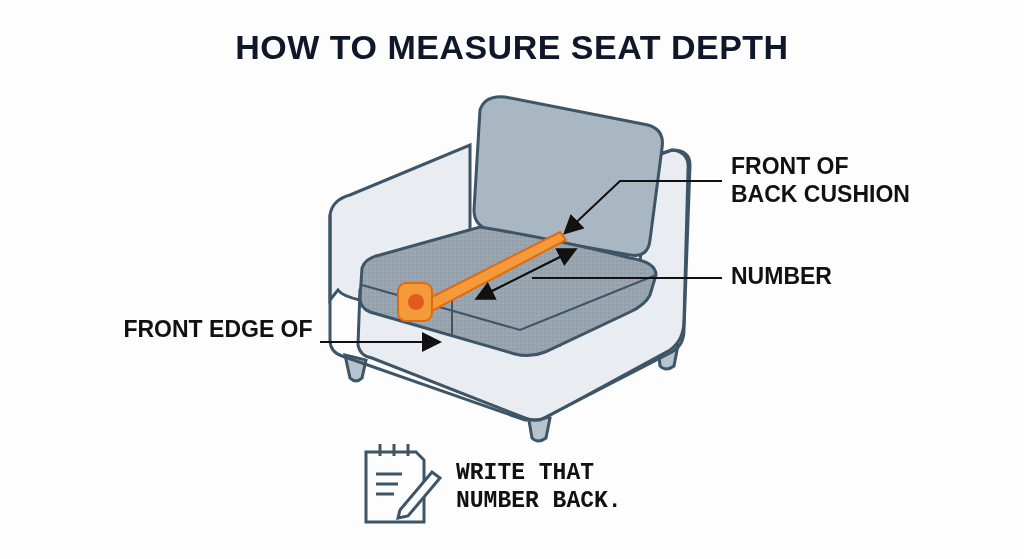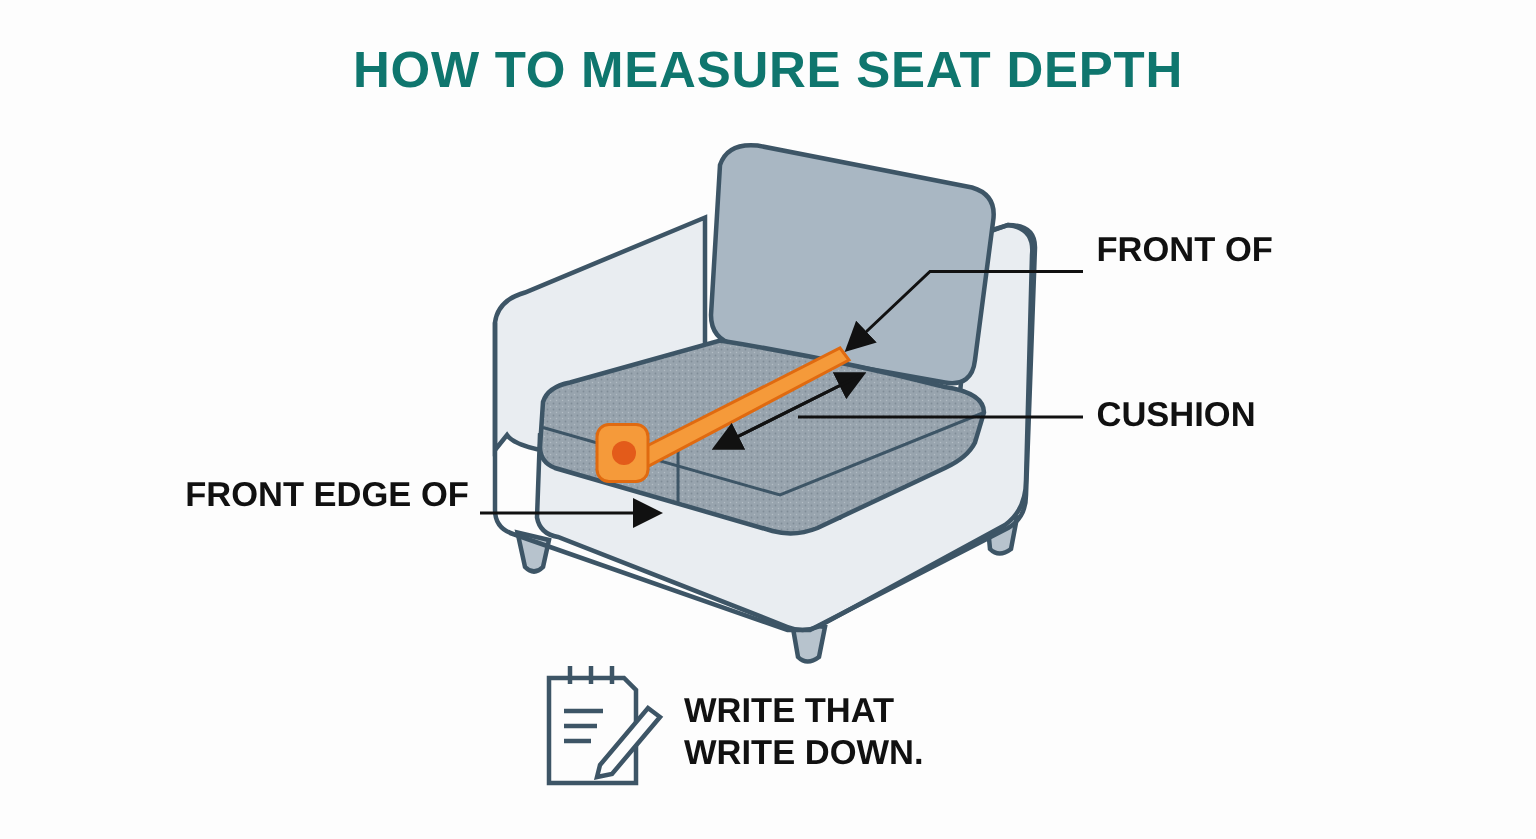--- a/index.html
+++ b/index.html
@@ -1,24 +1,24 @@
 <!DOCTYPE html>
 <html><head>
 <meta charset="utf-8">
 <style>
   html, body { margin:0; padding:0; }
   body { width:1024px; height:559px; background:#fdfdfd; position:relative; overflow:hidden;
          font-family:"Liberation Sans", "DejaVu Sans", sans-serif; }
   .title { position:absolute; left:0; width:1024px; top:28px; text-align:center;
-           font-size:34px; font-weight:700; color:#0f766e; letter-spacing:0.5px; }
+           font-size:34px; font-weight:700; color:#0f172a; letter-spacing:0.5px; }
   .label { position:absolute; font-size:23px; font-weight:700; color:#111; line-height:28px; }
   .lbl-back { left:731px; top:152px; }
   .lbl-measure { left:731px; top:262px; }
   .lbl-front { left:118px; top:315px; text-align:center; width:200px; }
-  .lbl-write { left:456px; top:459px; }
+  .lbl-write { left:456px; top:459px;font-family:Liberation Mono, monospace; }
   svg.art { position:absolute; left:0; top:0; }
 </style>
 </head>
 <body>
 
 <div class="title">HOW TO MEASURE SEAT DEPTH</div>
 
 <svg class="art" width="1024" height="559" viewBox="0 0 1024 559">
   <defs>
     <pattern id="dots" width="4" height="4" patternUnits="userSpaceOnUse">
@@ -69,23 +69,24 @@
     <line x1="408" y1="444" x2="408" y2="456"></line>
     <line x1="376" y1="474" x2="402" y2="474"></line>
     <line x1="376" y1="484" x2="398" y2="484"></line>
     <line x1="376" y1="494" x2="394" y2="494"></line>
     <path d="M400,510 L432,472 L440,478 L408,516 L398,518 z" fill="#fdfdfd"></path>
   </g>
 </svg>
 
 <div class="label lbl-back">
   <div>FRONT OF</div>
+  <div>BACK CUSHION</div>
 </div>
 <div class="label lbl-measure">
-  <div>CUSHION</div>
+  <div>NUMBER</div>
 </div>
 <div class="label lbl-front">
   <div>FRONT EDGE OF</div>
 </div>
 <div class="label lbl-write">
   <div>WRITE THAT</div>
-  <div>WRITE DOWN.</div>
+  <div>NUMBER BACK.</div>
 </div>
 
 </body></html>

